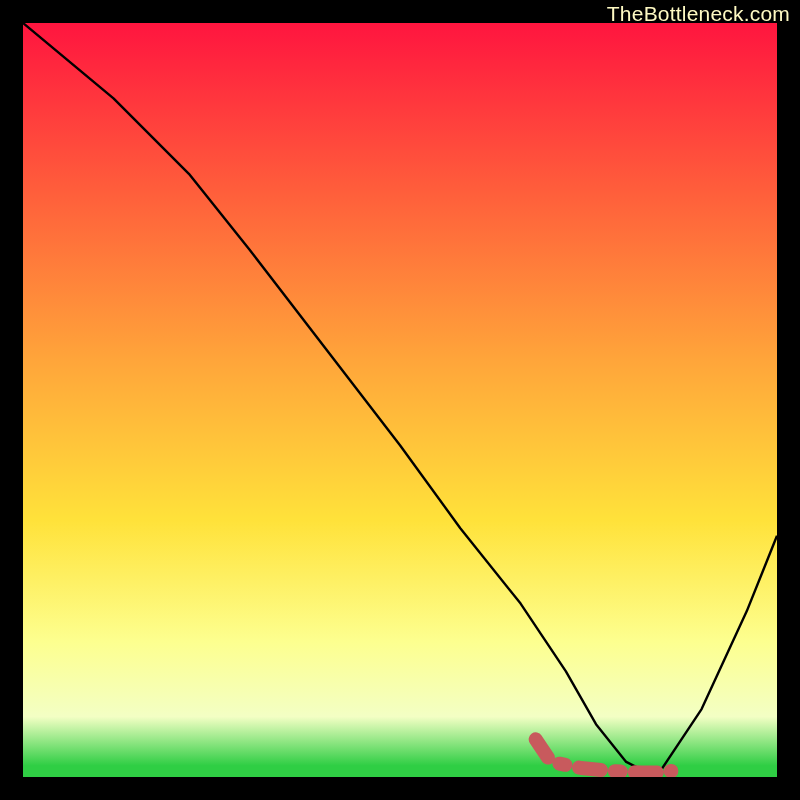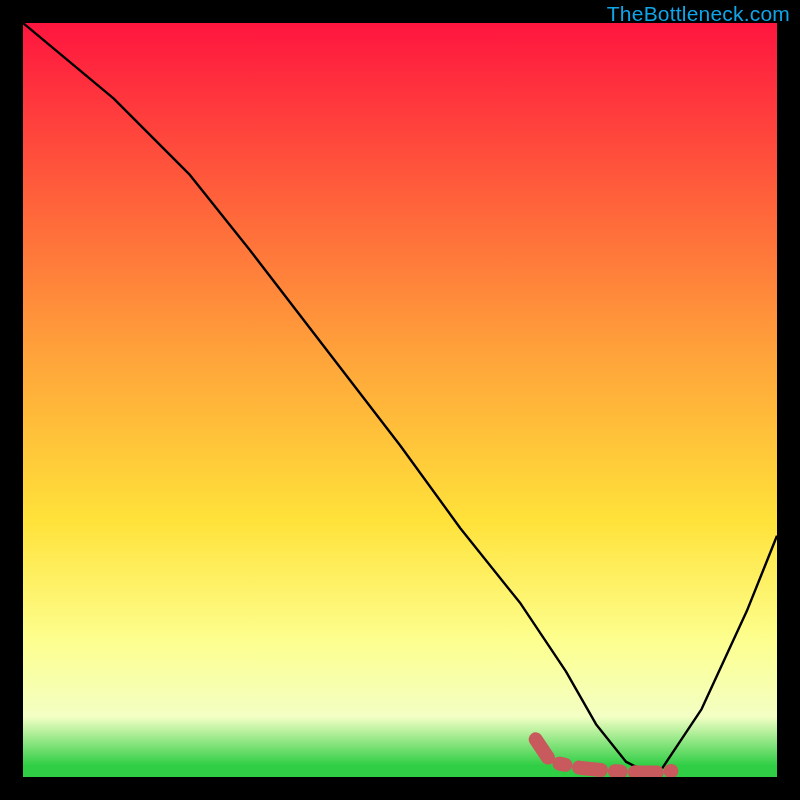--- a/index.html
+++ b/index.html
@@ -16,21 +16,21 @@
     left: 23px;
     top: 23px;
     width: 754px;
     height: 754px;
     background: #000;
   }
   .watermark {
     position: absolute;
     top: 2px;
     right: 10px;
-    color: #0ea5e9;
+    color: #fef9c3;
     font-size: 21px;
     font-weight: 500;
     letter-spacing: 0.2px;
     z-index: 10;
   }
   svg {
     position: absolute;
     left: 0;
     top: 0;
   }

